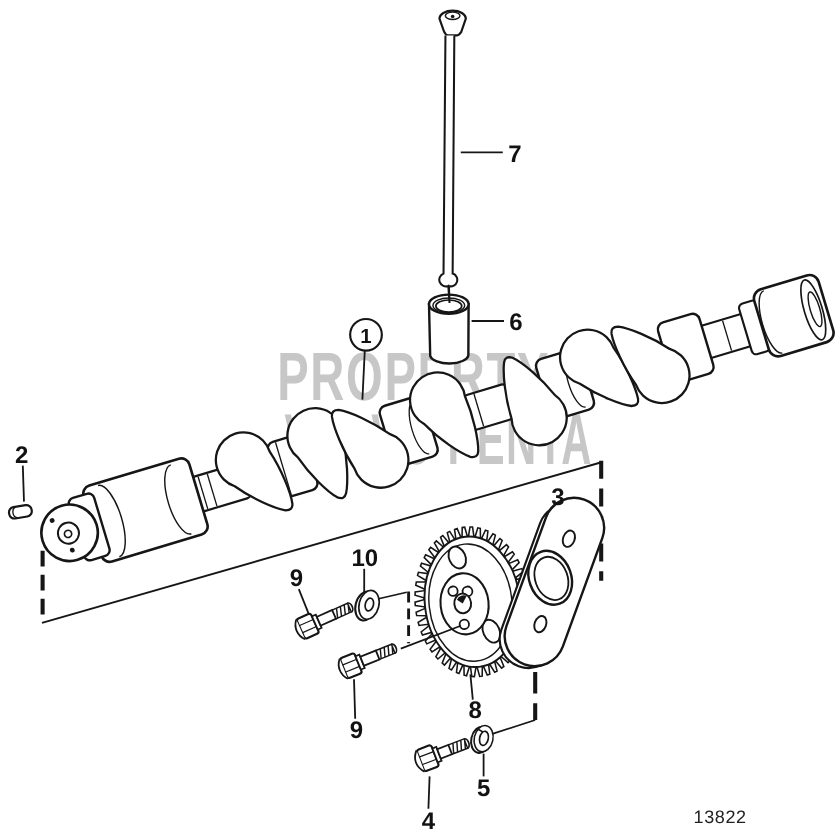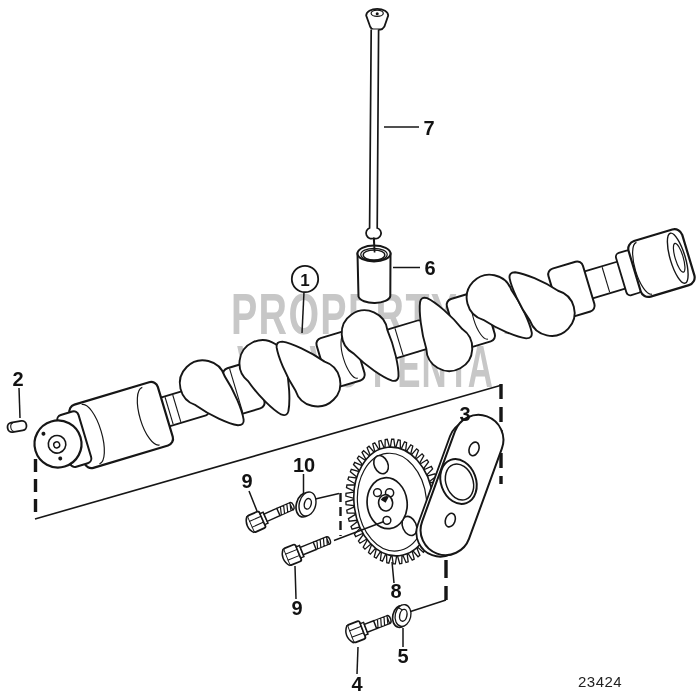--- a/index.html
+++ b/index.html
@@ -204,14 +204,14 @@
       <text class="cl" x="465" y="421">3</text>
       <text class="cl" x="247" y="488">9</text>
       <text class="cl" x="304" y="472">10</text>
       <text class="cl" x="297" y="615">9</text>
       <text class="cl" x="396" y="598">8</text>
       <text class="cl" x="403" y="663">5</text>
       <text class="cl" x="357" y="691">4</text>
     </g>
   </svg>
 
-  <div class="fig">23424</div>
+  <div class="fig">13822</div>
 </div>
 
 </body></html>

